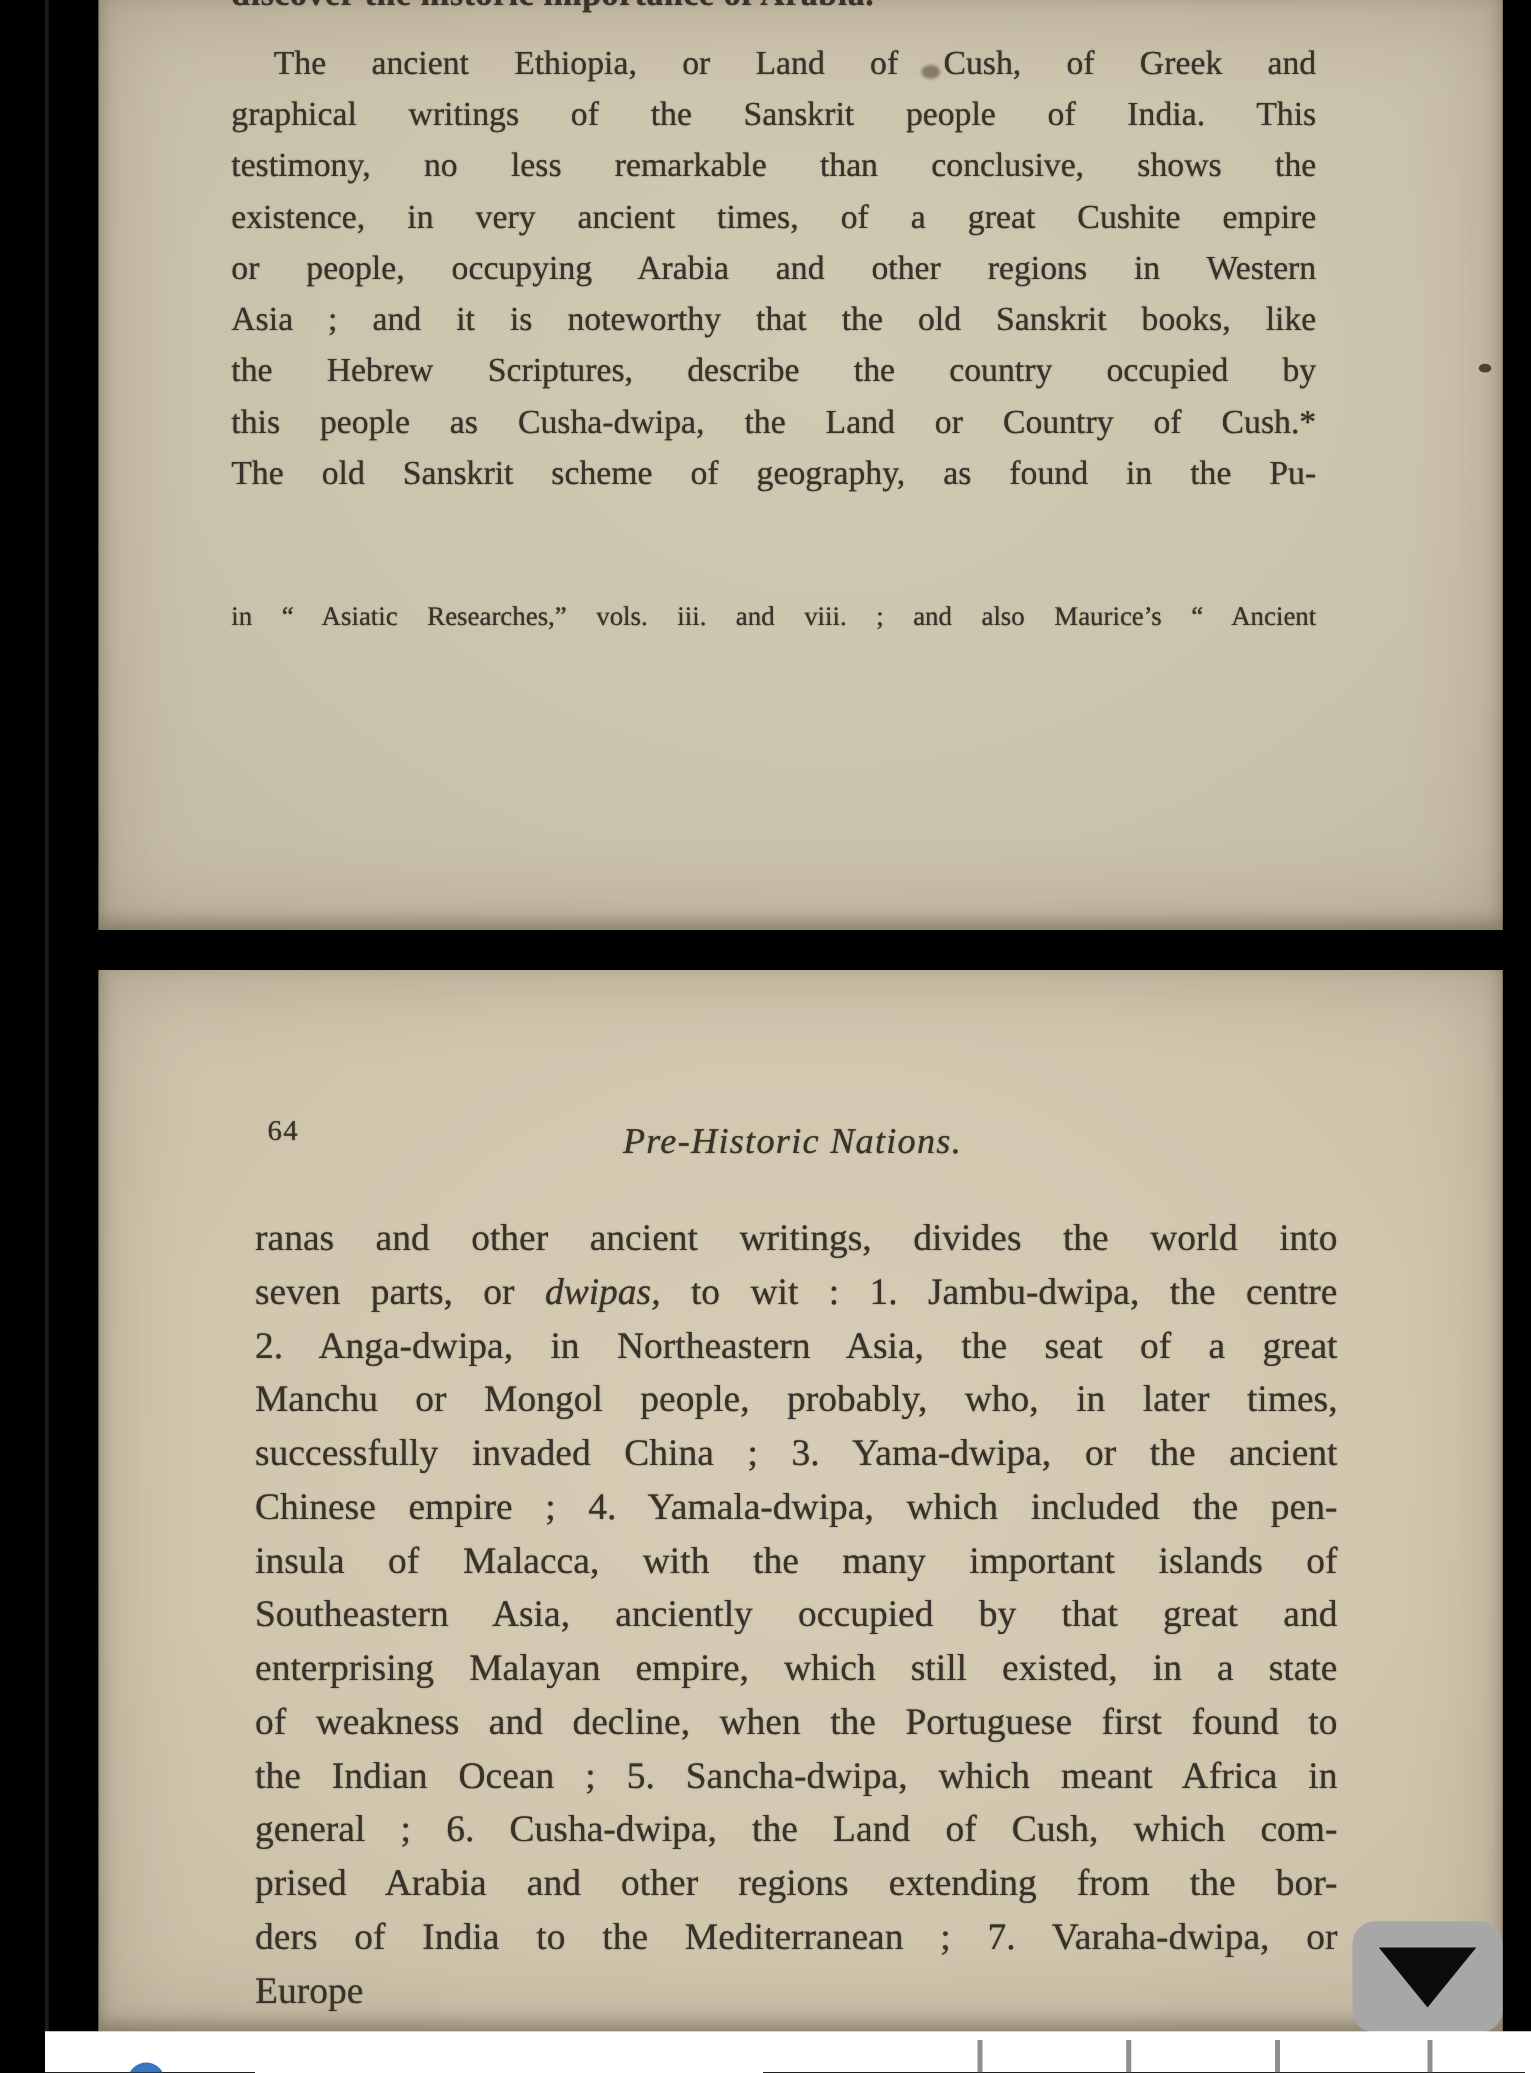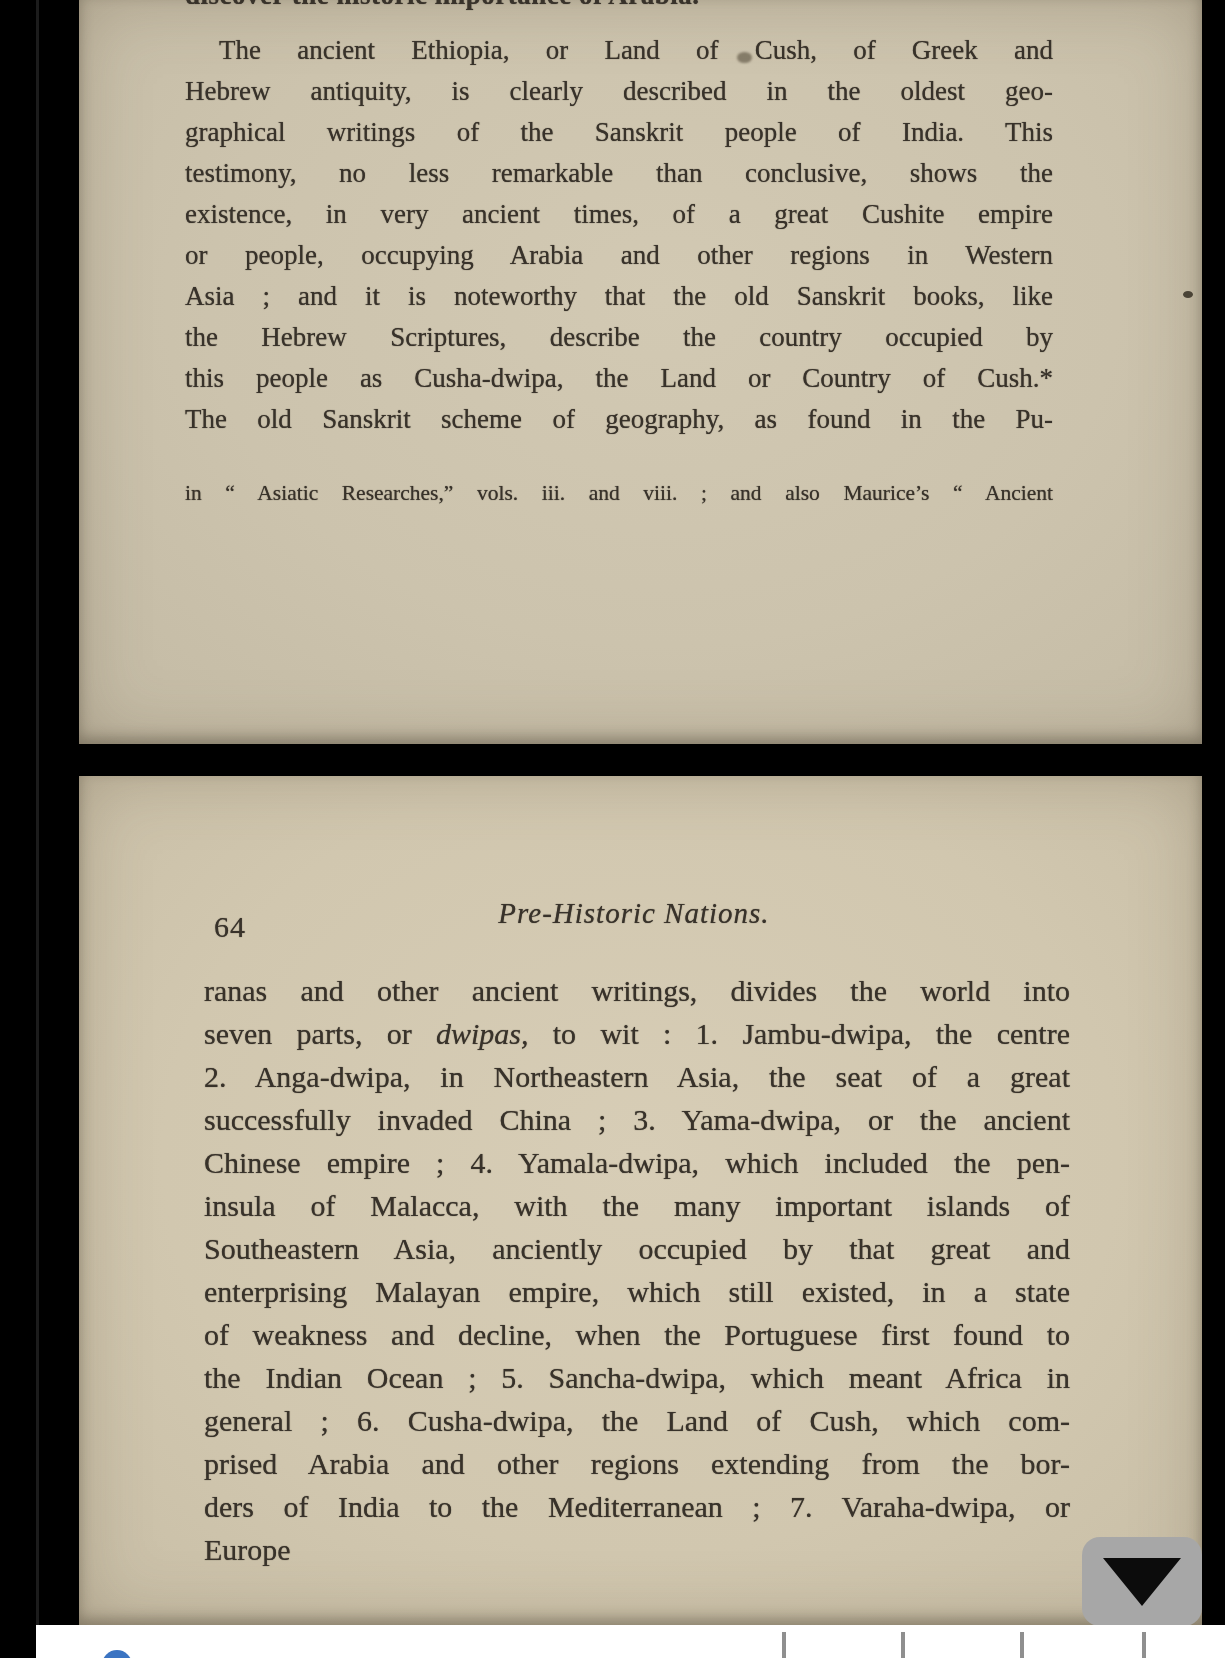--- a/index.html
+++ b/index.html
@@ -24,21 +24,21 @@
   .line .it{font-style:italic;}
 
   .cutline{position:absolute;left:106px;top:-25px;font-size:27px;line-height:40px;
            font-weight:bold;letter-spacing:.5px;white-space:nowrap;}
 
   .para1{position:absolute;left:106px;top:30px;width:868px;
          font-size:27px;line-height:41px;}
   .footnote{position:absolute;left:106px;top:477px;width:868px;
             font-size:21.5px;line-height:33px;}
 
-  .pagenum{position:absolute;left:135px;top:134px;font-size:30px;letter-spacing:1px;}
+  .pagenum{position:absolute;left:135px;top:116px;font-size:23px;letter-spacing:1px;}
   .runtitle{position:absolute;left:106px;top:121px;width:870px;padding-left:14px;
             text-align:center;font-style:italic;font-size:29px;letter-spacing:1px;}
 
   .body2{position:absolute;left:125px;top:193px;width:866px;
          font-size:30px;line-height:43px;}
 
   .speck{position:absolute;border-radius:50%;}
   .speck1{left:1104px;top:291px;width:10px;height:7px;background:#4a4336;filter:blur(.4px);}
   .speck2{left:658px;top:52px;width:15px;height:11px;background:rgba(74,66,49,.55);filter:blur(1.2px);}
 
@@ -61,21 +61,20 @@
 <body>
 
 <div class="stage">
 
   <div class="edge-sliver"></div>
 
   <div class="page page1">
     <div class="cutline ink">discover the historic importance of Arabia.</div>
     <div class="para1 ink">
         <div class="line" style="padding-left: 34px;"><span>The ancient Ethiopia, or Land of Cush, of Greek and</span></div>
-        <div class="line"><span>Hebrew antiquity, is clearly described in the oldest geo-</span></div>
         <div class="line"><span>graphical writings of the Sanskrit people of India. This</span></div>
         <div class="line"><span>testimony, no less remarkable than conclusive, shows the</span></div>
         <div class="line"><span>existence, in very ancient times, of a great Cushite empire</span></div>
         <div class="line"><span>or people, occupying Arabia and other regions in Western</span></div>
         <div class="line"><span>Asia ; and it is noteworthy that the old Sanskrit books, like</span></div>
         <div class="line"><span>the Hebrew Scriptures, describe the country occupied by</span></div>
         <div class="line"><span>this people as Cusha-dwipa, the Land or Country of Cush.*</span></div>
         <div class="line"><span>The old Sanskrit scheme of geography, as found in the Pu-</span></div>
       </div>
     <div class="footnote ink">
@@ -85,20 +84,21 @@
     <div class="speck speck2"></div>
   </div>
 
   <div class="page page2">
     <span class="pagenum ink">64</span>
     <span class="runtitle ink">Pre-Historic Nations.</span>
     <div class="body2 ink">
         <div class="line"><span>ranas and other ancient writings, divides the world into</span></div>
         <div class="line"><span>seven parts, or </span><span class="it">dwipas,</span><span> to wit : 1. Jambu-dwipa, the centre</span></div>
         <div class="line"><span>2. Anga-dwipa, in Northeastern Asia, the seat of a great</span></div>
+        <div class="line"><span>Manchu or Mongol people, probably, who, in later times,</span></div>
         <div class="line"><span>successfully invaded China ; 3. Yama-dwipa, or the ancient</span></div>
         <div class="line"><span>Chinese empire ; 4. Yamala-dwipa, which included the pen-</span></div>
         <div class="line"><span>insula of Malacca, with the many important islands of</span></div>
         <div class="line"><span>Southeastern Asia, anciently occupied by that great and</span></div>
         <div class="line"><span>enterprising Malayan empire, which still existed, in a state</span></div>
         <div class="line"><span>of weakness and decline, when the Portuguese first found to</span></div>
         <div class="line"><span>the Indian Ocean ; 5. Sancha-dwipa, which meant Africa in</span></div>
         <div class="line"><span>general ; 6. Cusha-dwipa, the Land of Cush, which com-</span></div>
         <div class="line"><span>prised Arabia and other regions extending from the bor-</span></div>
         <div class="line"><span>ders of India to the Mediterranean ; 7. Varaha-dwipa, or</span></div>

